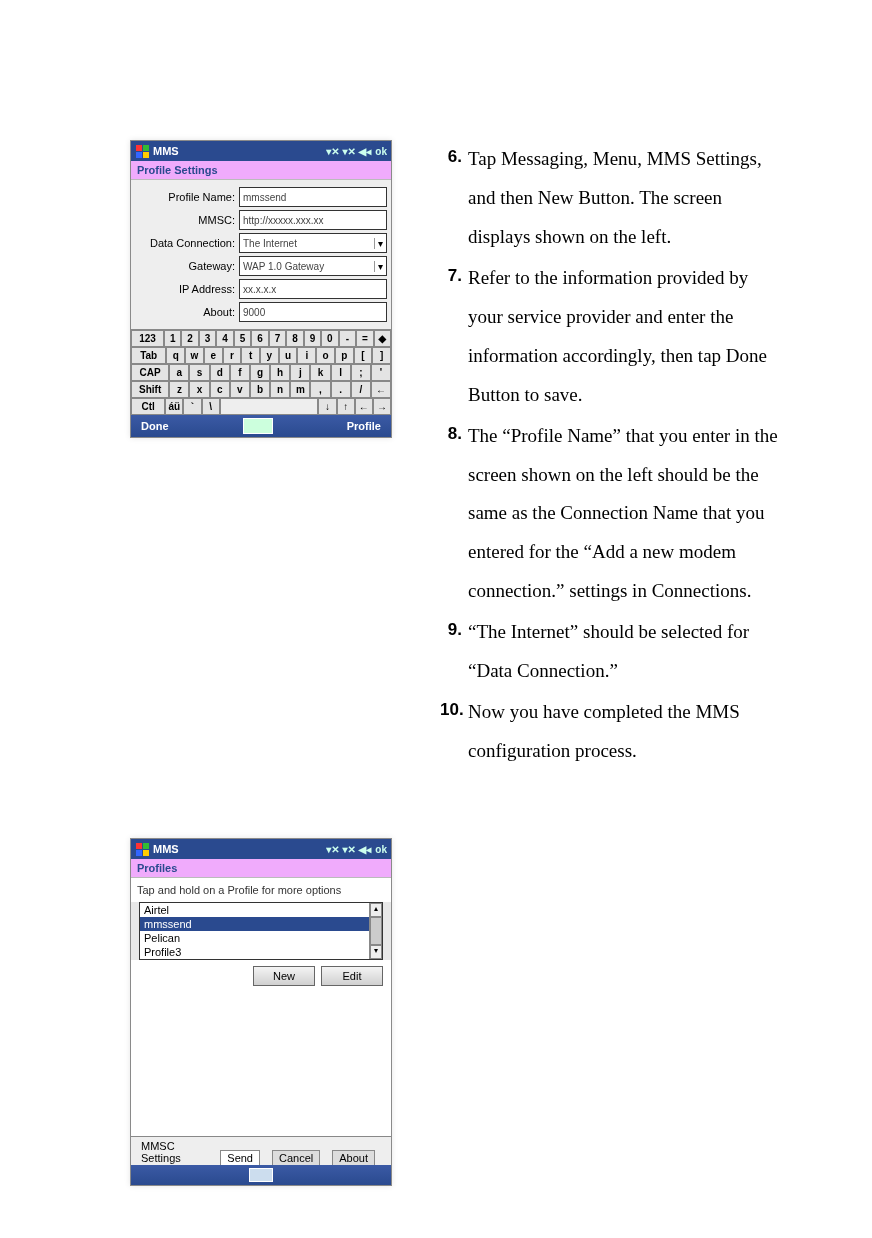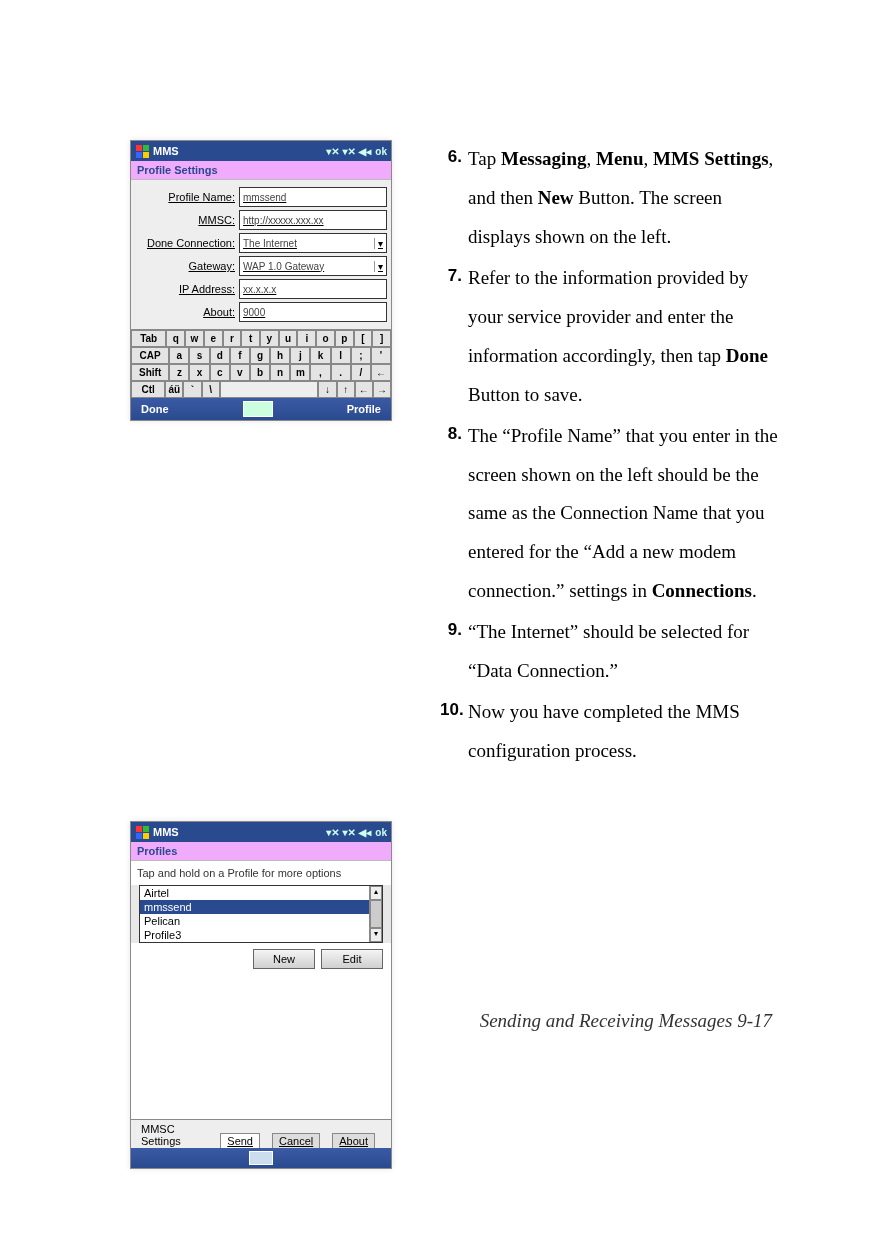--- a/index.html
+++ b/index.html
@@ -46,21 +46,21 @@
     position: absolute;
     left: 0;
     top: 0;
     font-weight: bold;
     font-family: Arial, sans-serif;
     font-size: 17px;
     width: 22px;
     text-align: right;
   }
   .col-right b {
-    font-weight: bold;
+    font-weight: normal;
     text-align: center;
   }
   .footer {
     position: absolute;
     right: 100px;
     bottom: 60px;
     font-style: italic;
     font-size: 19px;
     color: #333;
   }
@@ -101,21 +101,21 @@
     gap: 4px;
     align-items: center;
   }
   .subtitle {
     background: #f0abfc;
     color: #2a4a8f;
     font-weight: bold;
     padding: 3px 6px;
     border-bottom: 1px solid #bbb;
   }
-  .formarea { background: #eee; padding: 4px; text-decoration: underline; }
+  .formarea { background: #eee; padding: 4px; }
   .formrow {
     display: flex;
     align-items: center;
     margin: 3px 0;
   }
   .formrow label {
     width: 100px;
     text-align: right;
     padding-right: 4px;
     font-size: 11px;
@@ -241,21 +241,20 @@
     padding: 2px 4px 0;
     font-size: 11px;
   }
   .tabrow .tab {
     border: 1px solid #888;
     border-bottom: none;
     background: #ddd;
     padding: 1px 6px;
     margin-right: 12px;
     filter: blur(.4px);
-    text-decoration: underline;
   }
   .tabrow .tab.active { background: #fff; }
   .tabrow .tablabel { padding: 1px 6px; }
   .sipbar {
     height: 20px;
     background: linear-gradient(#3b5aa5,#2a4a8f);
     display: flex;
     align-items: center;
     justify-content: center;
   }
@@ -293,21 +292,21 @@
               <span>mmssend</span>
             </div>
         </div>
         <div class="formrow">
           <label>MMSC:</label>
           <div class="field">
               <span>http://xxxxx.xxx.xx</span>
             </div>
         </div>
         <div class="formrow">
-          <label>Done Connection:</label>
+          <label>Data Connection:</label>
           <div class="field">
               <span>The Internet</span>
               <span class="drop">▾</span>
             </div>
         </div>
         <div class="formrow">
           <label>Gateway:</label>
           <div class="field">
               <span>WAP 1.0 Gateway</span>
               <span class="drop">▾</span>
@@ -320,20 +319,36 @@
             </div>
         </div>
         <div class="formrow">
           <label>About:</label>
           <div class="field">
               <span>9000</span>
             </div>
         </div>
       </div>
       <div class="kbd">
+        <div class="kbd-row">
+            <span class="wide">123</span>
+            <span>1</span>
+            <span>2</span>
+            <span>3</span>
+            <span>4</span>
+            <span>5</span>
+            <span>6</span>
+            <span>7</span>
+            <span>8</span>
+            <span>9</span>
+            <span>0</span>
+            <span>-</span>
+            <span>=</span>
+            <span>◆</span>
+          </div>
         <div class="kbd-row">
             <span class="wide">Tab</span>
             <span>q</span>
             <span>w</span>
             <span>e</span>
             <span>r</span>
             <span>t</span>
             <span>y</span>
             <span>u</span>
             <span>i</span>
@@ -452,14 +467,13 @@
         <span class="num">9.</span>
         <span>“The Internet” should be selected for “Data Connection.”</span>
       </li>
       <li>
         <span class="num">10.</span>
         <span> Now you have completed the MMS configuration process.</span>
       </li>
     </ol>
   </div>
 
-  <div class="footer">Sending and Receiving Messages    9-17</div>
 </div>
 
 </body></html>

